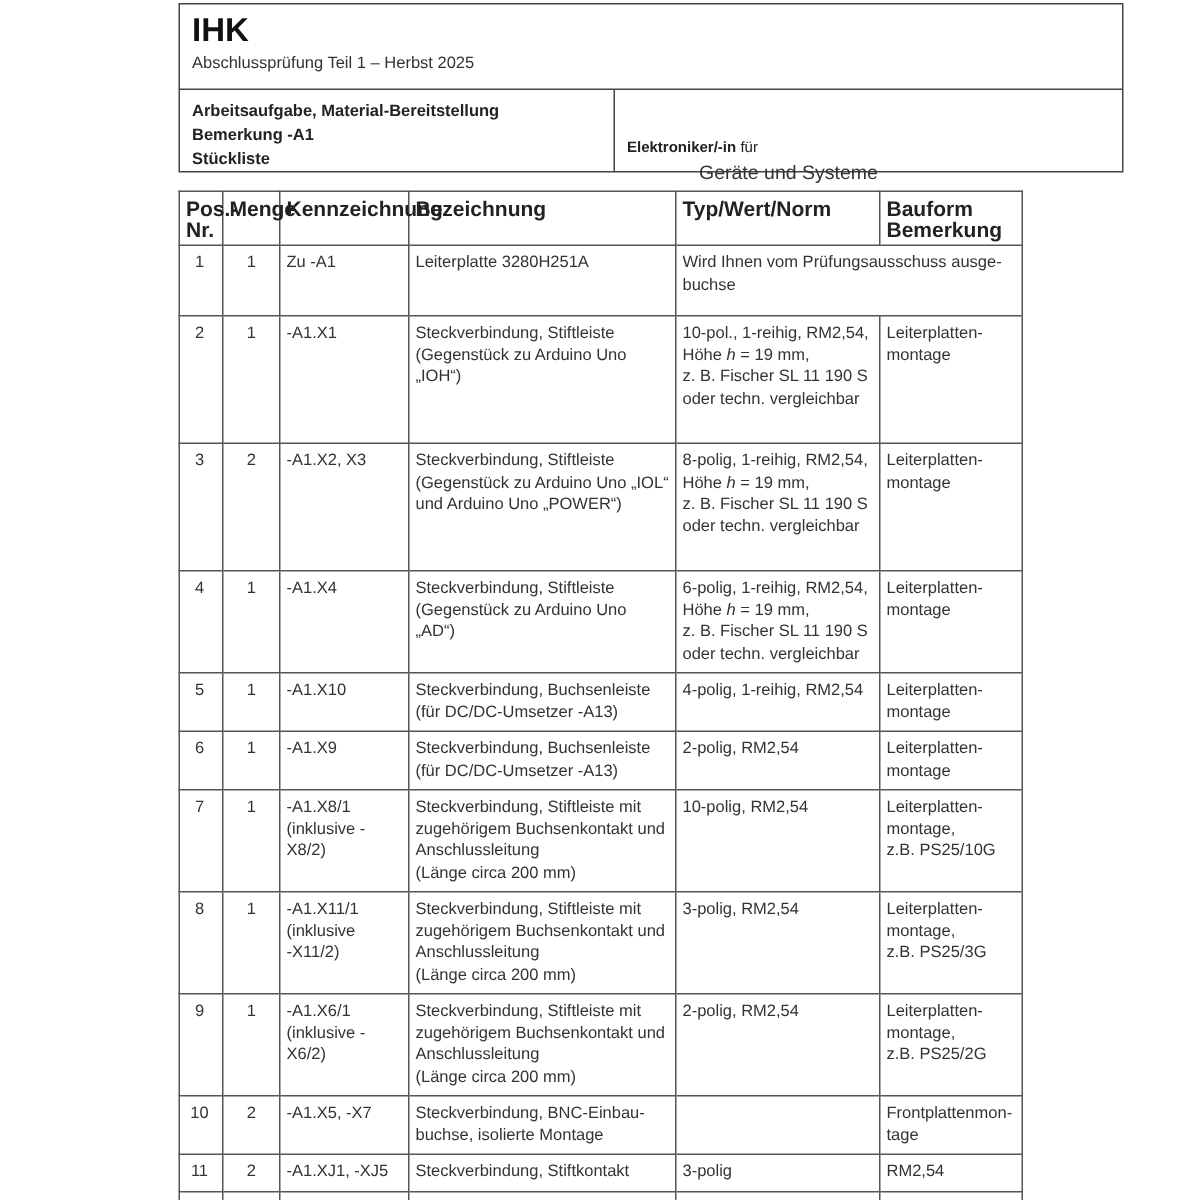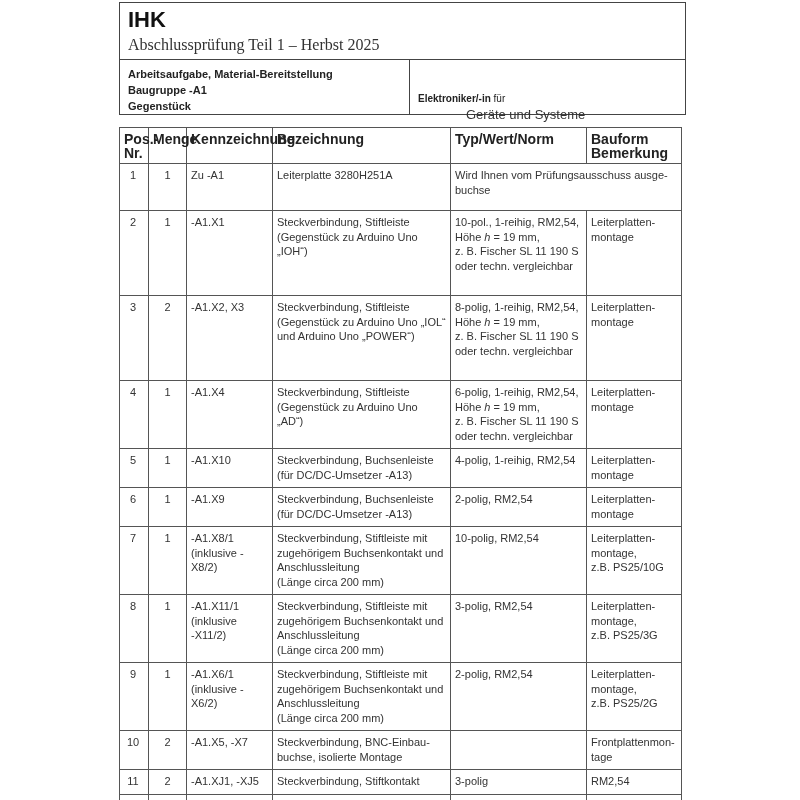--- a/index.html
+++ b/index.html
@@ -1,22 +1,22 @@
 <!DOCTYPE html>
 <html><head>
 <meta charset="utf-8">
 <style>
   html, body { margin:0; padding:0; background:#ffffff; }
   body { width:800px; height:800px; position:relative; overflow:hidden;
          font-family:"Liberation Sans", sans-serif; color:#222; }
   .box { position:absolute; border:1.5px solid #444; box-sizing:border-box; }
-  #hdr { left:119px; top:2px; width:567px; height:113px; }
+  #hdr { left:119px; top:2px; width:630px; height:113px; }
   #hdr .top { position:absolute; left:0; top:0; right:0; height:56px; border-bottom:1.5px solid #444; }
   #hdr .ihk { position:absolute; left:8px; top:4px; font-size:22px; font-weight:bold; color:#111; }
-  #hdr .sub { position:absolute; left:8px; top:33px; font-size:16px; color:#333;font-family:Liberation Serif, serif; }
+  #hdr .sub { position:absolute; left:8px; top:33px; font-size:11px; color:#333; }
   #hdr .left { position:absolute; left:0; top:57px; width:289px; bottom:0; border-right:1.5px solid #444; }
   #hdr .right { position:absolute; left:290px; top:57px; right:0; bottom:0; }
   #hdr .left div { font-size:11px; font-weight:bold; line-height:16px; padding-left:8px; color:#222; }
   #hdr .left div:first-child { padding-top:6px; }
   #hdr .right .l1 { padding:6px 0 0 8px; font-size:10px; line-height:16px;margin-top:25px; }
   #hdr .right .l2 { padding-left:8px; font-size:13px; line-height:16px; color:#333;margin-left:48px; }
   table { position:absolute; left:119px; top:127px; width:562px; border-collapse:collapse;
           font-size:11px; line-height:14.5px; color:#333; table-layout:fixed; }
   td, th { border:1.2px solid #555; vertical-align:top; padding:4px 4px 5px 4px; text-align:left; }
   th { font-weight:bold; font-size:14px; line-height:14px; padding-top:4px; padding-bottom:3px; height:28px; color:#222; }
@@ -27,22 +27,22 @@
 </head>
 <body>
 
 <div class="box" id="hdr">
   <div class="top">
     <div class="ihk">IHK</div>
     <div class="sub">Abschlussprüfung Teil 1 – Herbst 2025</div>
   </div>
   <div class="left">
     <div>Arbeitsaufgabe, Material-Bereitstellung</div>
-    <div>Baugruppe -A1</div>
-    <div>Gegenstück</div>
+    <div>Bemerkung -A1</div>
+    <div>Stückliste</div>
   </div>
   <div class="right">
     <div class="l1"><b>Elektroniker/-in</b><span> für</span></div>
     <div class="l2">Geräte und Systeme</div>
   </div>
 </div>
 
 <table>
   <colgroup>
     <col style="width:29px">

